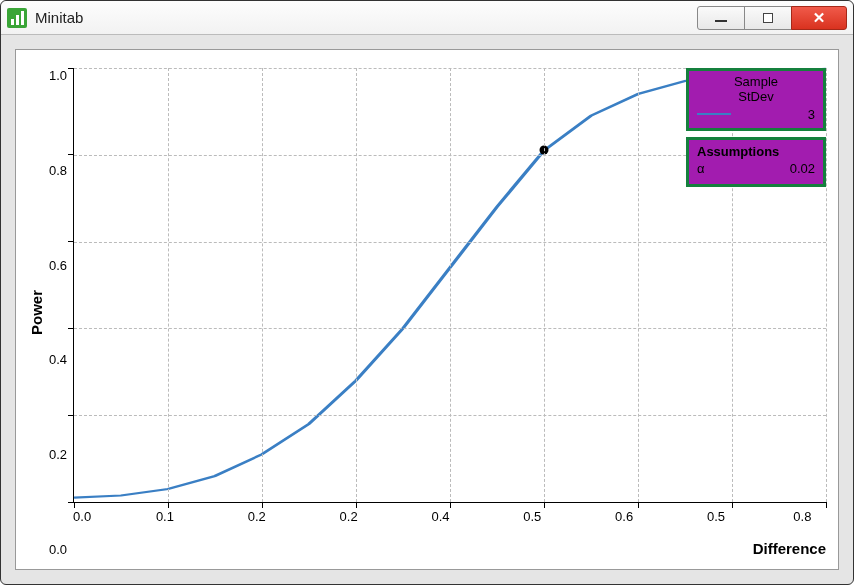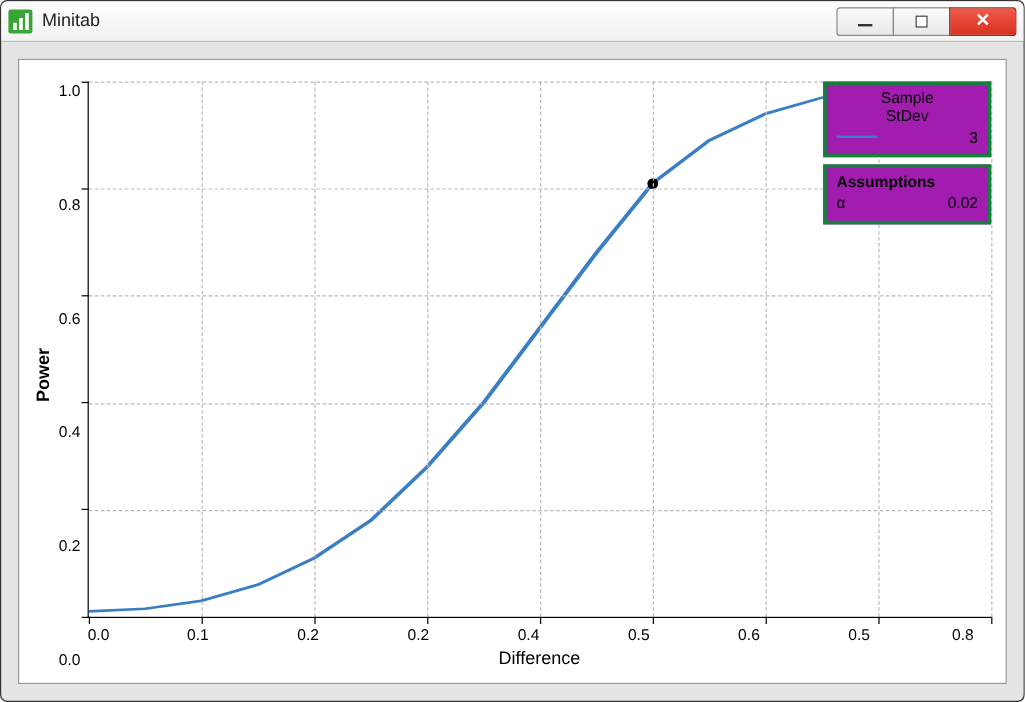--- a/index.html
+++ b/index.html
@@ -107,21 +107,21 @@
   .grid-h { left:0; right:0; height:0; border-top:1px dashed #bbb; }
   .grid-v { top:0; bottom:0; width:0; border-left:1px dashed #bbb; }
   .tick-b { position:absolute; width:1px; height:6px; background:#000; bottom:-6px; }
   .tick-l { position:absolute; height:1px; width:6px; background:#000; left:-6px; }
   svg.curve { position:absolute; left:0; top:0; width:100%; height:100%; overflow:visible; }
   .point { position:absolute; width:9px; height:9px; background:#000; border-radius:50%; transform:translate(-50%,-50%); }
   .x-ticks { display:flex; justify-content:space-between; font-size:13px; padding-top:6px; }
   .x-ticks span { transform: translateX(-50%); display:inline-block; }
   .x-ticks span:first-child { transform: translateX(0); }
   .x-ticks span:last-child { transform: translateX(-80%); }
-  .x-label { text-align:center; font-weight:normal; font-size:15px; margin-top:4px; }
+  .x-label { text-align:right; font-weight:bold; font-size:15px; margin-top:16px; }
 
   .side {
     width: 140px;
     margin-left: 10px;
     display:flex; flex-direction:column; gap:6px;
     position:absolute;
     right: 12px; top: 18px;
   }
   .legend-box, .assump-box {
     border:3px solid #15803d;

